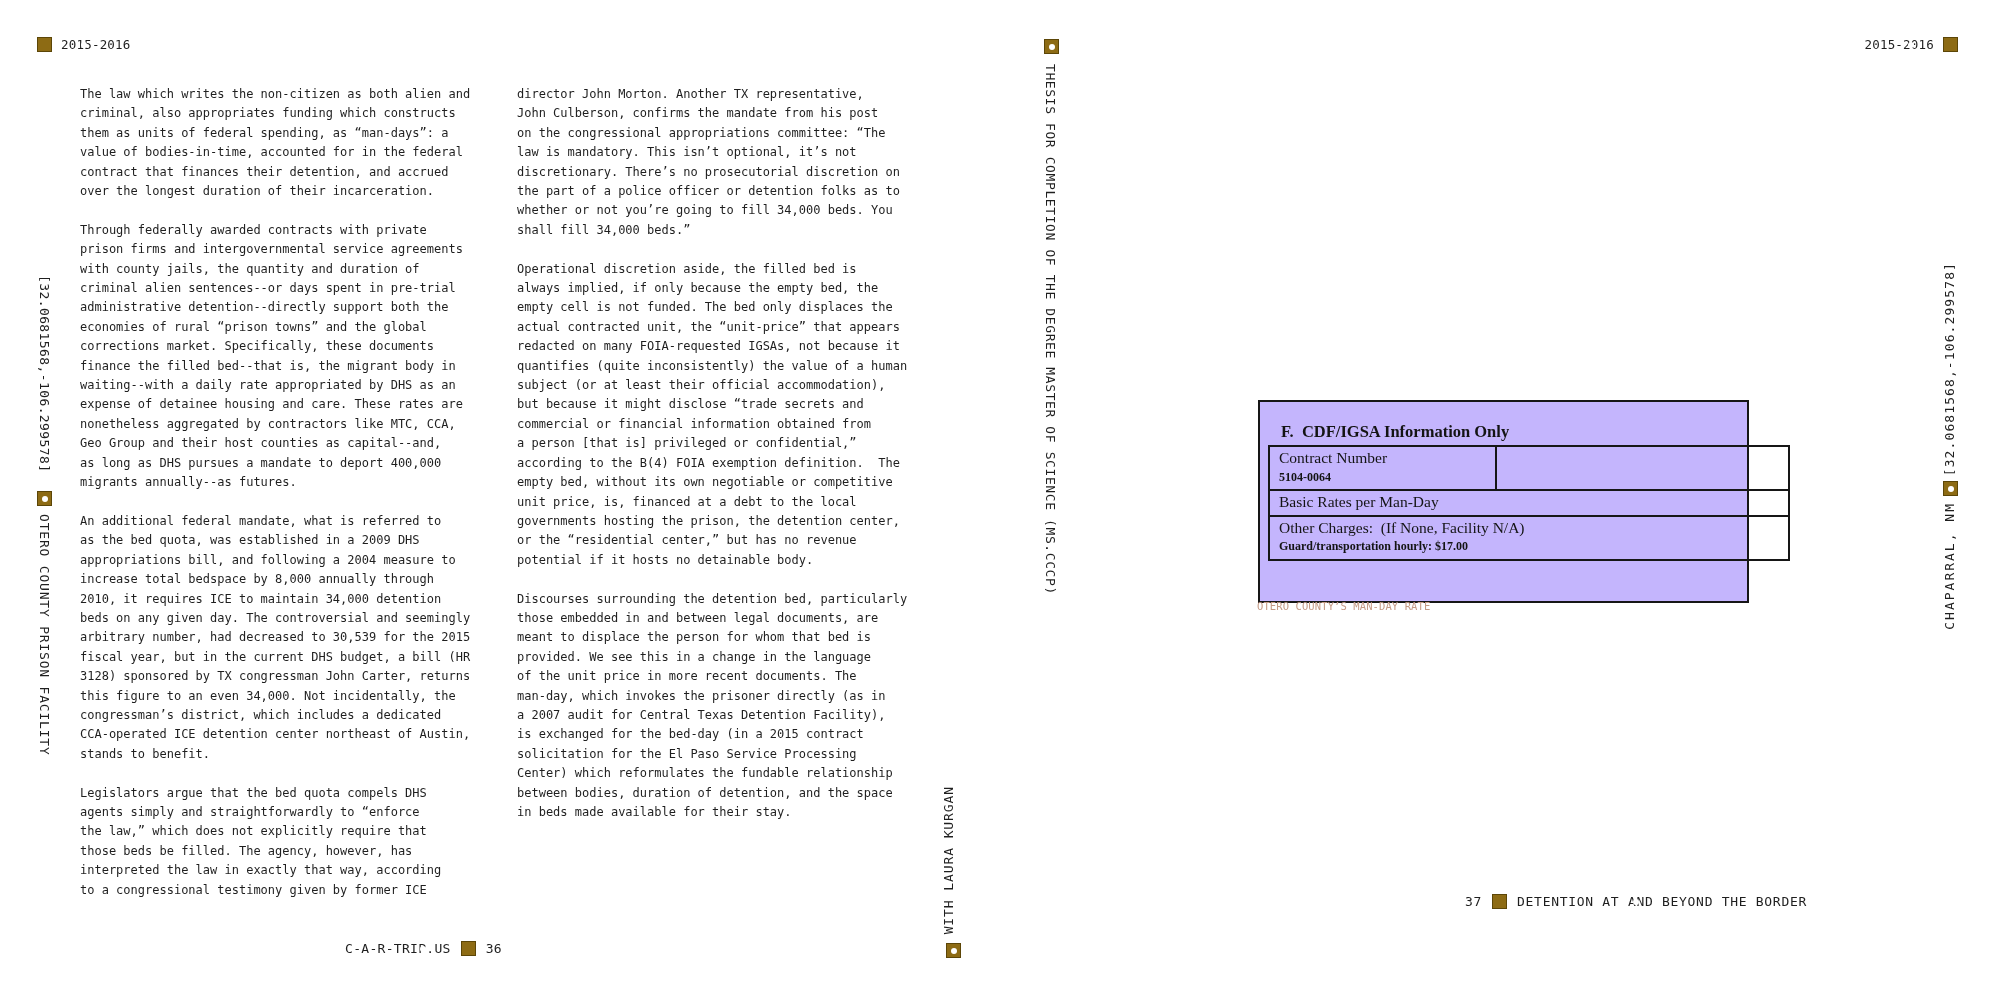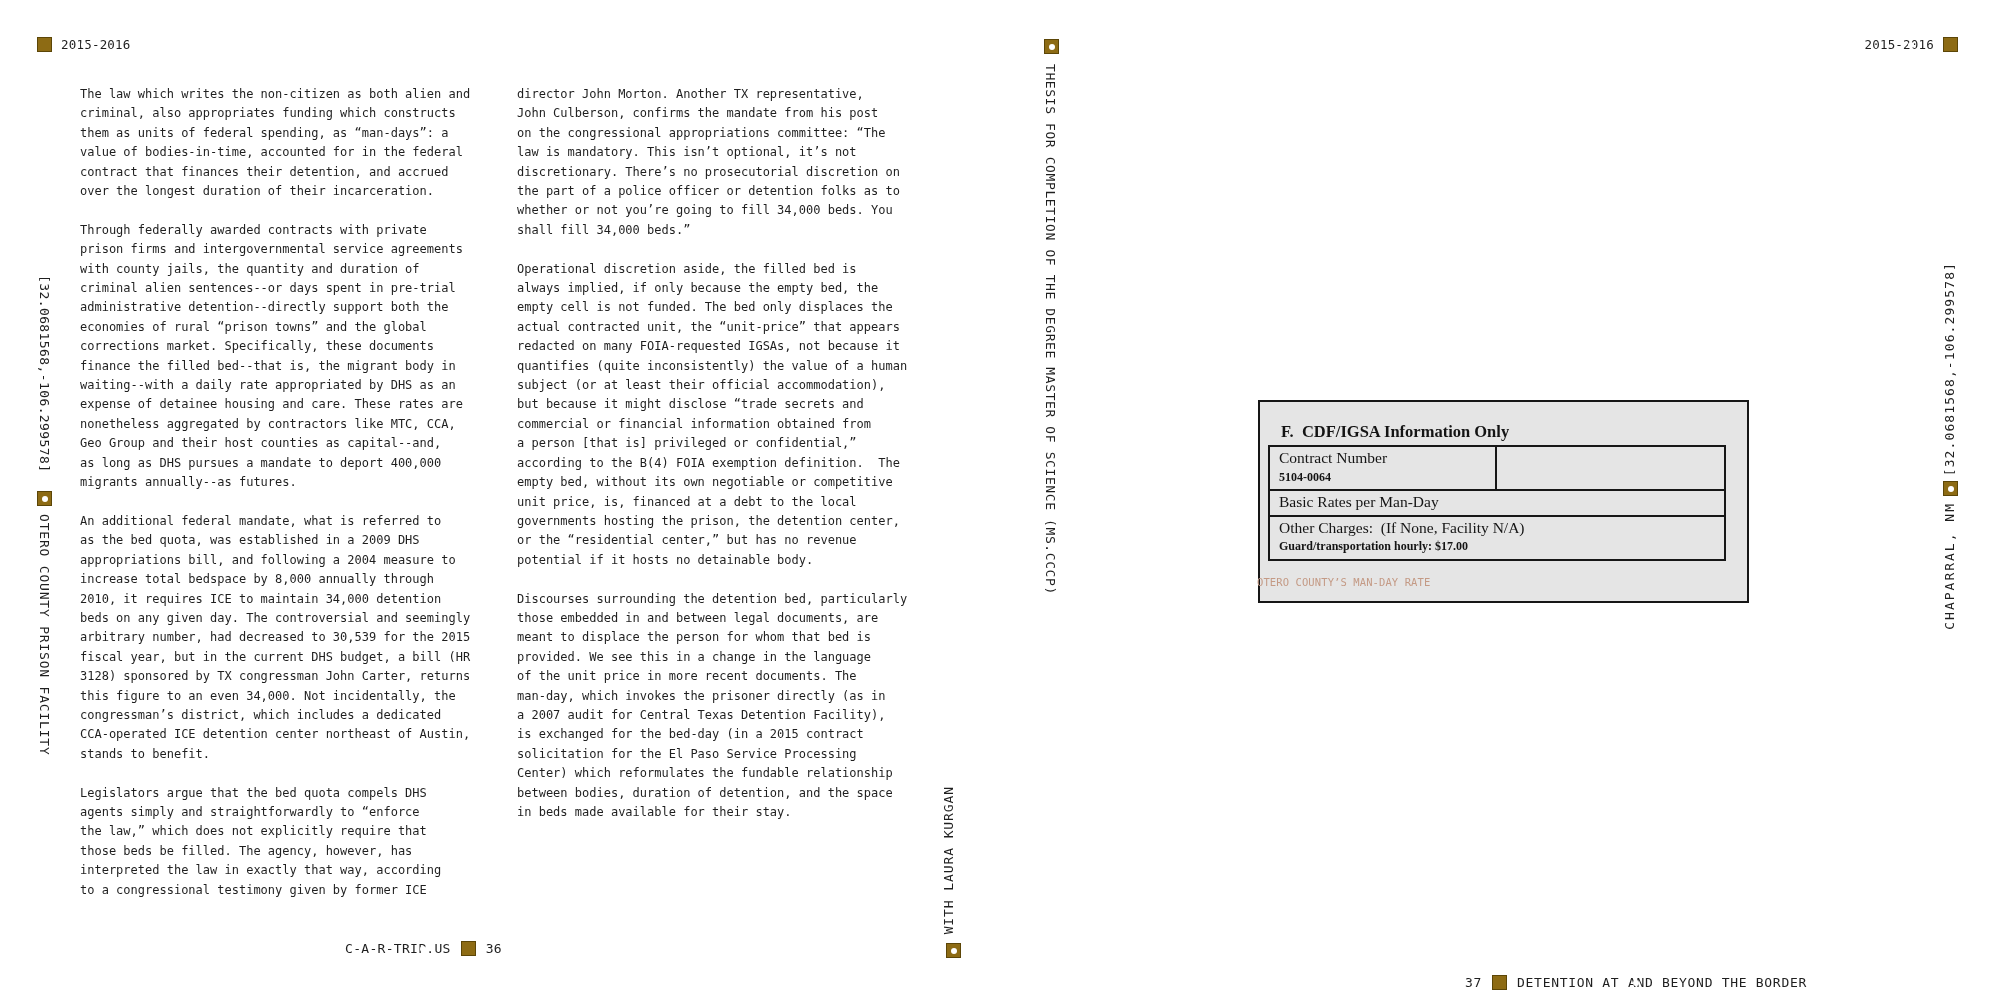--- a/index.html
+++ b/index.html
@@ -29,34 +29,34 @@
   .col { position:absolute; top:85px; width:412px;
          font-size:12px; line-height:19.4px; }
   .col p { white-space:pre-wrap; margin:0 0 19.4px 0; }
   
   .v-down { writing-mode:vertical-rl; }
   .v-up   { writing-mode:vertical-rl; transform:rotate(180deg); }
   .spine  { position:absolute; font-size:13px; }
   
   .figure-box {
     position:absolute; left:1258px; top:400px; width:491px; height:203px;
-    border:2px solid #161616; background:#e5e5e5;
+    border:2px solid #161616; background:#c4b5fd;
     font-family:"Liberation Serif", serif; color:#141414;
   }
   .fig-title { position:absolute; left:21px; top:20px;
                font-size:16.5px; font-weight:bold; white-space:pre-wrap; }
-  .grid { position:absolute; left:8px; top:43px; width:458px;
+  .grid { position:absolute; left:8px; top:43px; width:522px;
           border:2px solid #161616; }
   .grid .row { display:flex; border-top:2px solid #161616; }
   .grid .row:first-child { border-top:none; }
   .grid .cell { padding:2px 9px 3px 9px; flex:1 1 auto; }
   .grid .row.split .cell:first-child { flex:0 0 227px; border-right:2px solid #161616; }
   .lbl { font-size:15.5px; line-height:18.5px; white-space:pre-wrap; }
   .val { font-size:12px; line-height:18.5px; font-weight:bold; white-space:pre-wrap; }
-  .caption { position:absolute; left:1257px; top:576px;
+  .caption { position:absolute; left:1257px; top:600px;
              font-size:10.5px; letter-spacing:0.1px; color:#c49a85; }
 </style>
 </head>
 <body>
 
 <div class="spread">
 
   <div class="hdr" style="left:37px; top:37px;">
     <span class="marker inline"></span>
     <span>2015-2016</span>
@@ -185,19 +185,19 @@
   <div class="spine v-up" style="left:1942px; top:262px; letter-spacing:1.1px;">[32.0681568,-106.299578]</div>
   <span class="marker" style="left:1943px; top:481px;"></span>
   <div class="spine v-up" style="left:1942px; top:502px; letter-spacing:2px;">CHAPARRAL, NM</div>
 
   <div class="ftr" style="left:345px; top:941px;">
     <span>C-A-R-TRIP.US</span>
     <span class="marker inline"></span>
     <span>36</span>
   </div>
 
-  <div class="ftr" style="left:1465px; top:975px; letter-spacing:0.7px;">
+  <div class="ftr" style="left:1465px; top:894px; letter-spacing:0.7px;">
     <span>37</span>
     <span class="marker inline"></span>
     <span>DETENTION AT AND BEYOND THE BORDER</span>
   </div>
 
 </div>
 
 </body></html>

